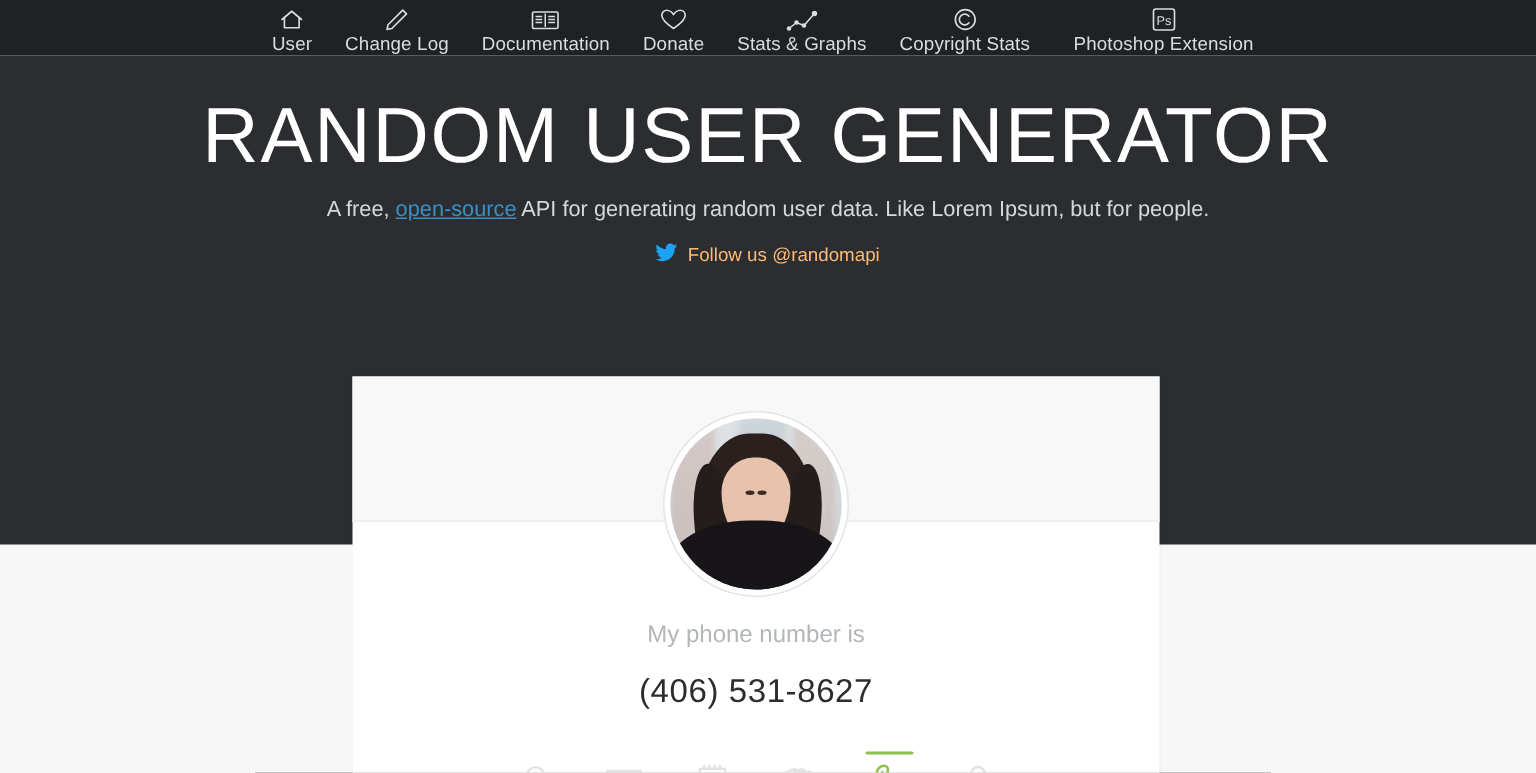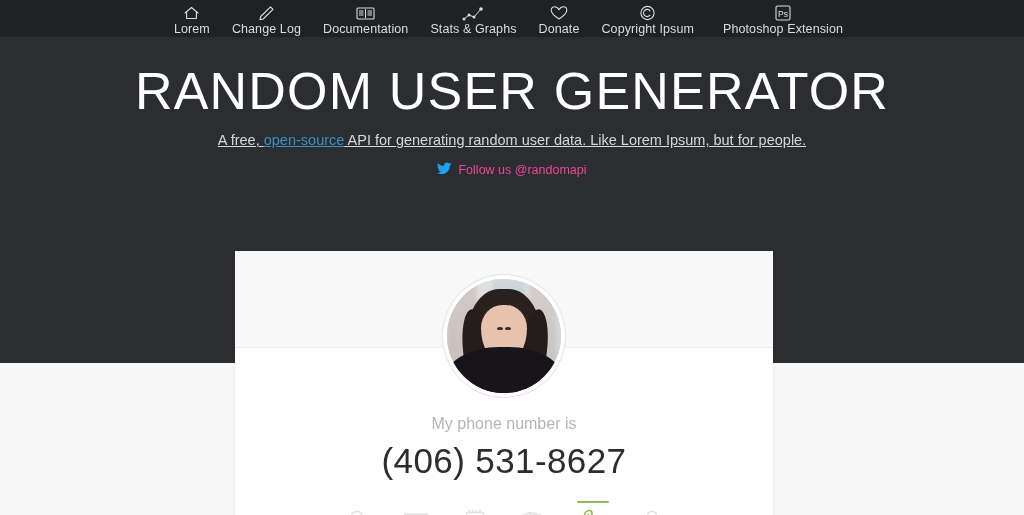--- a/index.html
+++ b/index.html
@@ -58,33 +58,32 @@
     font-weight: 400;
     letter-spacing: 1.2px;
     padding-top: 31px;
     line-height: 46px;
   }
   #tagline {
     color: #d5d8da;
     font-size: 14.5px;
     margin-top: 16px;
     line-height: 20px;
-    text-decoration: underline;
   }
   #tagline a {
     color: #3a8fc4;
     text-decoration: underline;
   }
   #twitter-line {
     margin-top: 12px;
     display: flex;
     align-items: center;
     justify-content: center;
     gap: 6px;
-    color: #ec4899;
+    color: #fdba74;
     font-size: 12.5px;
   }
 
   
   #card {
     position: absolute;
     left: 235px;
     top: 214px;
     width: 538px;
     height: 290px;
@@ -197,21 +196,21 @@
     text-align: center;
   }
   #value-label {
     color: #b3b6b9;
     font-size: 16px;
     padding-top: 66px;
     line-height: 18px;
   }
   #value-text {
     color: #2b2d30;
-    font-size: 35px;
+    font-size: 22px;
     font-weight: 400;
     margin-top: 9px;
     letter-spacing: 0.4px;
     line-height: 38px;
   }
 
   
   #field-icons {
     display: flex;
     justify-content: center;
@@ -247,73 +246,73 @@
 <body>
 
 <div id="navbar">
 
   <a class="nav-item">
     <span class="nav-icon">
       <svg width="17" height="16" viewBox="0 0 17 16">
           <path d="M2 8 L8.5 2.5 L15 8 M3.6 7 V13.5 H13.4 V7" fill="none" stroke="#d9dde0" stroke-width="1.1" stroke-linejoin="round" stroke-linecap="round"></path>
         </svg>
     </span>
-    <span class="nav-label">Lorem</span>
+    <span class="nav-label">User</span>
   </a>
 
 
   <a class="nav-item">
     <span class="nav-icon">
       <svg width="17" height="16" viewBox="0 0 17 16">
           <path d="M12.5 1.8 L15 4.3 L5.2 14 L2 14.6 L2.7 11.5 Z" fill="none" stroke="#d9dde0" stroke-width="1.1" stroke-linejoin="round"></path>
         </svg>
     </span>
     <span class="nav-label">Change Log</span>
   </a>
 
   <a class="nav-item">
     <span class="nav-icon">
       <svg width="19" height="15" viewBox="0 0 19 15">
           <rect x="1" y="2" width="17" height="11" rx="1" fill="none" stroke="#d9dde0" stroke-width="1.1"></rect>
           <path d="M9.5 3 V12 M3 5 H7.5 M3 7 H7.5 M3 9 H7.5 M11.5 5 H16 M11.5 7 H16 M11.5 9 H16" stroke="#d9dde0" stroke-width="1" fill="none"></path>
         </svg>
     </span>
     <span class="nav-label">Documentation</span>
+  </a>
+
+  <a class="nav-item">
+    <span class="nav-icon">
+      <svg width="18" height="16" viewBox="0 0 18 16">
+          <path d="M9 14 C3 10 1.2 7.4 1.2 5.2 C1.2 3.1 2.8 1.8 4.6 1.8 C6.2 1.8 8.2 3.4 9 4.8 C9.8 3.4 11.8 1.8 13.4 1.8 C15.2 1.8 16.8 3.1 16.8 5.2 C16.8 7.4 15 10 9 14 Z" fill="none" stroke="#d9dde0" stroke-width="1.1" stroke-linejoin="round"></path>
+        </svg>
+    </span>
+    <span class="nav-label">Donate</span>
   </a>
 
   <a class="nav-item">
     <span class="nav-icon">
       <svg width="22" height="14" viewBox="0 0 22 14">
           <path d="M2 12 L7 8 L12 10 L19 2" fill="none" stroke="#d9dde0" stroke-width="1"></path>
           <circle cx="2" cy="12" r="1.5" fill="#d9dde0"></circle>
           <circle cx="7" cy="8" r="1.5" fill="#d9dde0"></circle>
           <circle cx="12" cy="10" r="1.5" fill="#d9dde0"></circle>
           <circle cx="19" cy="2" r="1.8" fill="#d9dde0"></circle>
         </svg>
     </span>
     <span class="nav-label">Stats &amp; Graphs</span>
   </a>
 
   <a class="nav-item">
     <span class="nav-icon">
-      <svg width="18" height="16" viewBox="0 0 18 16">
-          <path d="M9 14 C3 10 1.2 7.4 1.2 5.2 C1.2 3.1 2.8 1.8 4.6 1.8 C6.2 1.8 8.2 3.4 9 4.8 C9.8 3.4 11.8 1.8 13.4 1.8 C15.2 1.8 16.8 3.1 16.8 5.2 C16.8 7.4 15 10 9 14 Z" fill="none" stroke="#d9dde0" stroke-width="1.1" stroke-linejoin="round"></path>
-        </svg>
-    </span>
-    <span class="nav-label">Donate</span>
-  </a>
-
-  <a class="nav-item">
-    <span class="nav-icon">
       <svg width="17" height="16" viewBox="0 0 17 16">
           <circle cx="8.5" cy="8" r="6.6" fill="none" stroke="#d9dde0" stroke-width="1.1"></circle>
           <path d="M11 5.8 A3.6 3.6 0 1 0 11 10.2" fill="none" stroke="#d9dde0" stroke-width="1.1" stroke-linecap="round"></path>
         </svg>
     </span>
-    <span class="nav-label">Copyright Ipsum</span>
+    <span class="nav-label">Copyright Stats</span>
   </a>
 
   <a class="nav-item wide">
     <span class="nav-icon">
       <svg width="16" height="16" viewBox="0 0 16 16">
           <rect x="1" y="1" width="14" height="14" rx="1.6" fill="none" stroke="#d9dde0" stroke-width="1.1"></rect>
           <text x="8" y="11.6" font-family="Liberation Sans, sans-serif" font-size="8.5" fill="#d9dde0" text-anchor="middle">Ps</text>
         </svg>
     </span>
     <span class="nav-label">Photoshop Extension</span>

